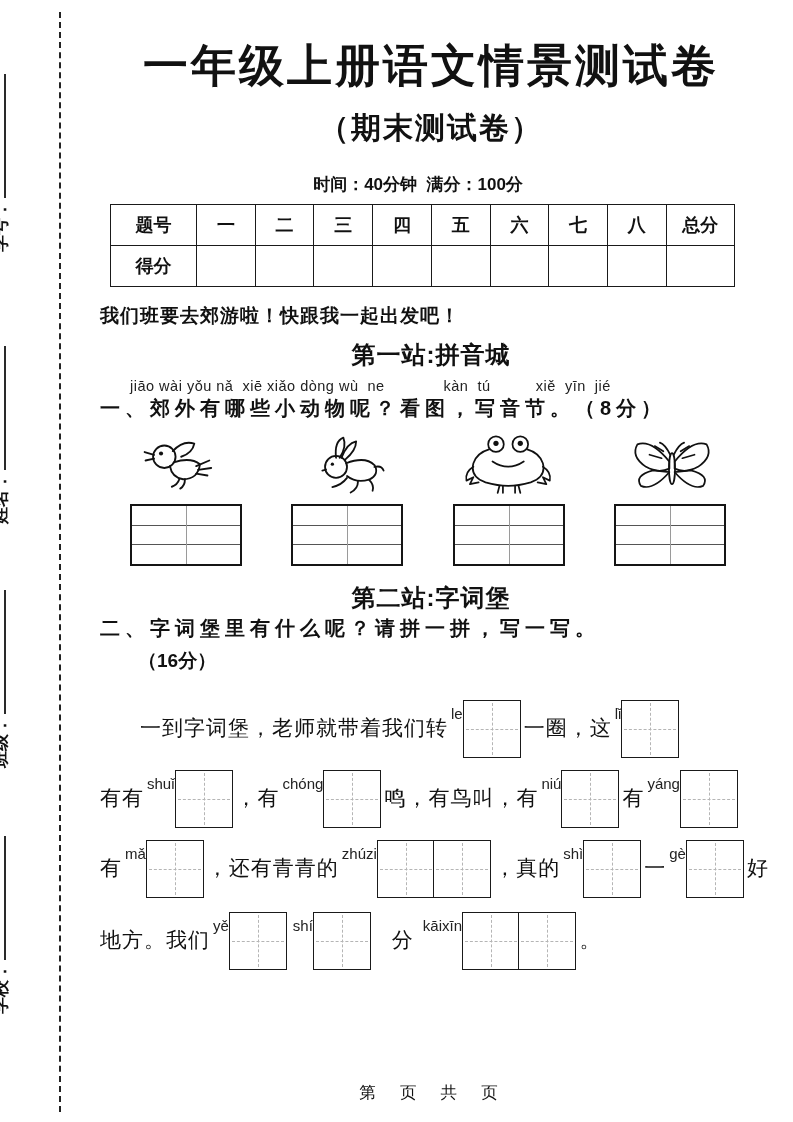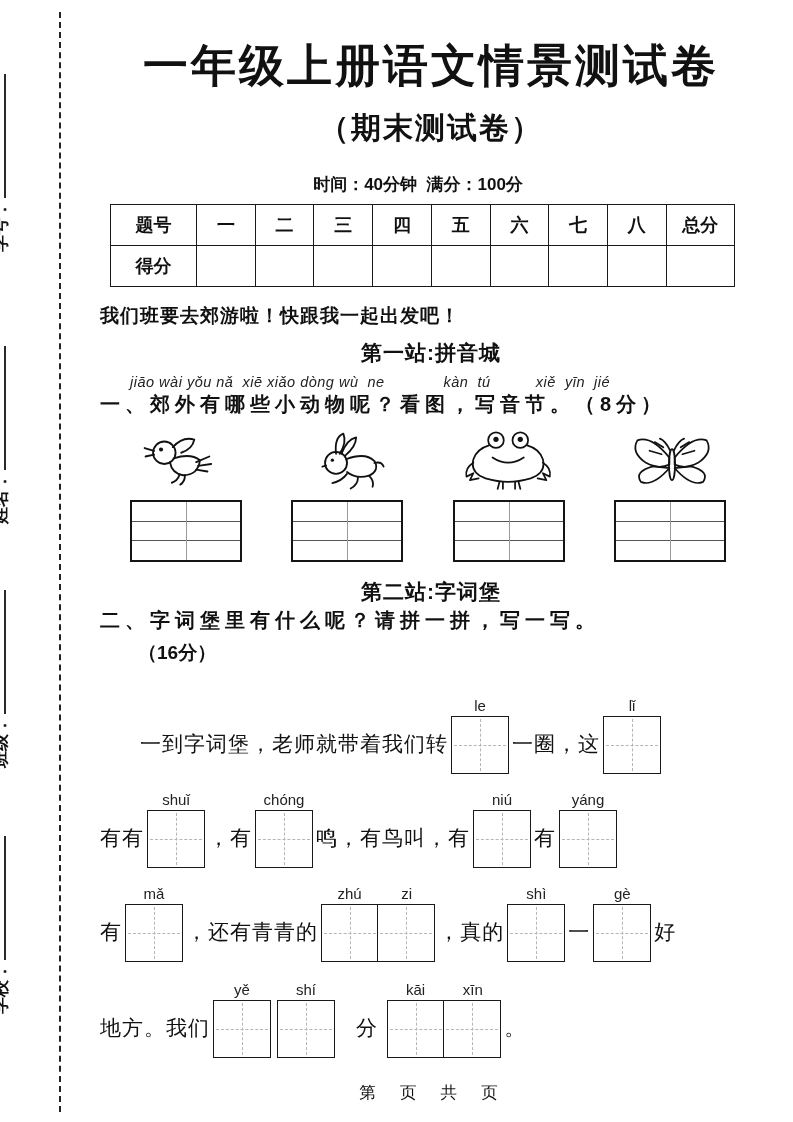--- a/index.html
+++ b/index.html
@@ -16,40 +16,40 @@
   .content{position:absolute;left:100px;top:24px;width:662px;}
   .title{margin:16px 0 0 0;text-align:center;font-size:45px;line-height:52px;
         font-weight:900;letter-spacing:3px;}
   .subtitle{margin-top:16px;text-align:center;font-size:30px;font-weight:800;letter-spacing:2px;}
   .meta{margin-top:24px;margin-right:26px;text-align:center;font-size:17px;font-weight:700;}
   table.score-table{border-collapse:collapse;margin:8px 0 0 10px;width:625px;table-layout:fixed;}
   table.score-table td{border:1.8px solid #1a1a1a;height:38px;text-align:center;
         font-size:18px;font-weight:700;}
   td.c-first{width:14%;} td.c-mid{width:9.4%;} td.c-last{width:11%;}
   .intro{margin-top:16px;font-size:19px;font-weight:700;letter-spacing:1px;}
-  .station{margin-top:10px;text-align:center;font-size:21px;font-weight:700;letter-spacing:1px;}
+  .station{margin-top:10px;text-align:center;font-size:24px;font-weight:700;letter-spacing:1px;}
   .pre{white-space:pre;}
-  .pinline{margin-top:7px;margin-left:30px;font-size:14.5px;color:#222;letter-spacing:0.5px;font-style:italic;}
+  .pinline{margin-top:7px;margin-left:30px;font-size:14.5px;color:#222;letter-spacing:0.5px;}
   .pinline2{margin-left:44px;}
   .question{margin-top:1px;font-size:20px;font-weight:700;letter-spacing:5px;}
   .points{margin-left:38px;margin-top:6px;font-size:19px;font-weight:700;}
   .animal-row{display:flex;justify-content:space-between;align-items:flex-end;
         margin:10px 36px 6px 30px;}
   .animal-slot{width:108px;display:flex;justify-content:center;align-items:flex-end;}
   .grid-row{display:flex;justify-content:space-between;margin:2px 36px 0 30px;}
   .pgrid{position:relative;width:108px;height:58px;border:2px solid #151515;background:#fff;}
   .pgrid .h1,.pgrid .h2{position:absolute;left:0;right:0;border-top:1.4px solid #555;}
   .pgrid .h1{top:33%;} .pgrid .h2{top:66%;}
   .pgrid .v{position:absolute;top:0;bottom:0;left:50%;border-left:1.4px solid #9a9a9a;}
   
   .fill-line{display:flex;align-items:flex-end;margin-top:12px;}
   .fl-indent{margin-left:40px;margin-top:26px;}
   .ftext{font-family:"DejaVu Serif",serif;font-size:21px;line-height:24px;
         padding-bottom:18px;letter-spacing:1px;white-space:nowrap;}
-  .bgp{display:inline-flex;flex-direction:column;margin:0 3px;}
+  .bgp{display:inline-flex;flex-direction:row;margin:0 3px;}
   .pinr{display:flex;height:22px;align-items:flex-end;padding-bottom:2px;}
   .pin{flex:1;text-align:center;font-size:15px;color:#222;}
   .cells{display:flex;}
   .cell{position:relative;width:56px;height:56px;border:1.7px solid #1a1a1a;background:#fff;}
   .cells .cell + .cell{margin-left:-1.7px;}
   .cell::before{content:"";position:absolute;left:2px;right:2px;top:50%;
         border-top:1.5px dashed #b5b5b5;}
   .cell::after{content:"";position:absolute;top:2px;bottom:2px;left:50%;
         border-left:1.5px dashed #b5b5b5;}
   .footer{position:absolute;left:100px;top:1082px;width:662px;text-align:center;

